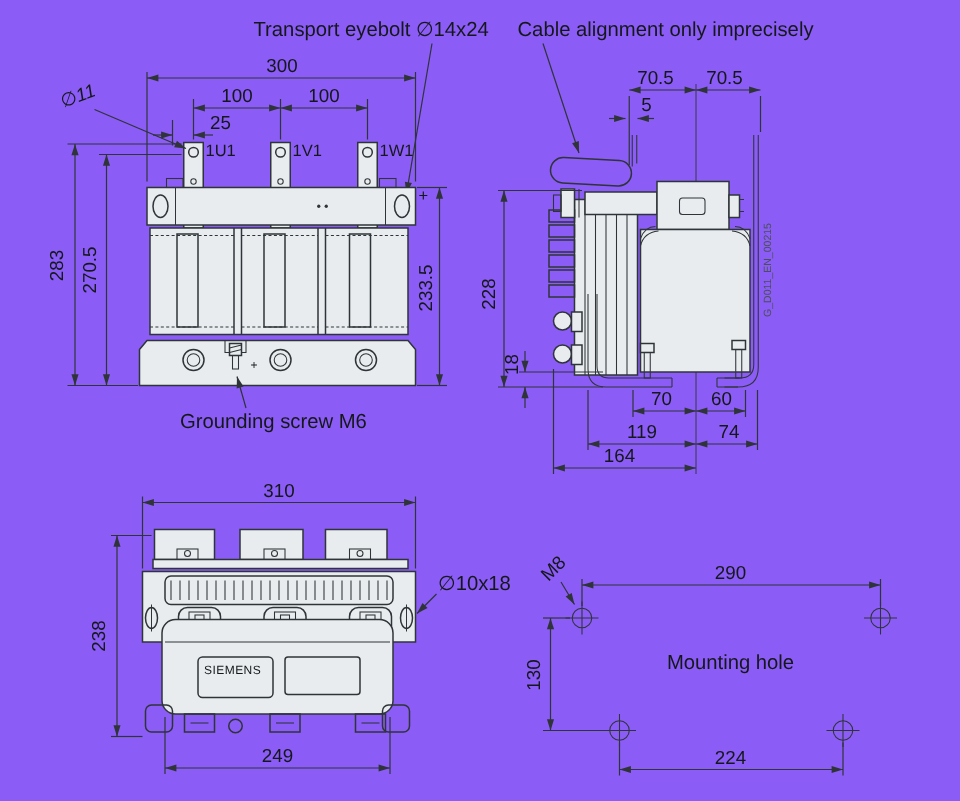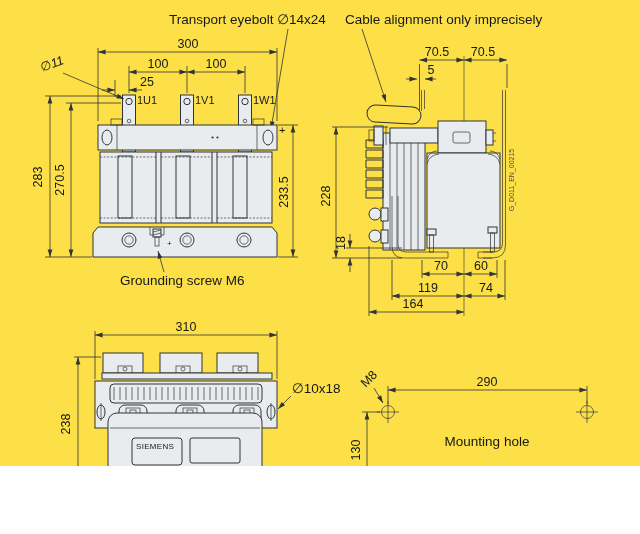--- a/index.html
+++ b/index.html
@@ -1,16 +1,16 @@
 <!DOCTYPE html>
 <html><head>
 <meta charset="utf-8">
 <style>
   html,body{margin:0;padding:0;}
-  #stage{width:640px;height:466px;background:#fde047;position:relative;overflow:hidden;}
+  #stage{width:640px;height:534px;background:#8b5cf6;position:relative;overflow:hidden;}
   svg{display:block;}
   svg text{font-family:"Liberation Sans","DejaVu Sans",sans-serif;fill:#15181a;font-size:12.5px;}
   .o{fill:#e8ecef;stroke:#2f3438;stroke-width:1;}
   .s{fill:none;stroke:#2f3438;stroke-width:1;}
   .thin{stroke-width:.7;}
   .d{fill:none;stroke:#2f3438;stroke-width:.8;}
   .cl{fill:none;stroke:#2f3438;stroke-width:.6;}
   .dash{stroke-dasharray:2 1.6;}
   .dim{text-anchor:middle;}
   .lbl{font-size:13.5px;}

